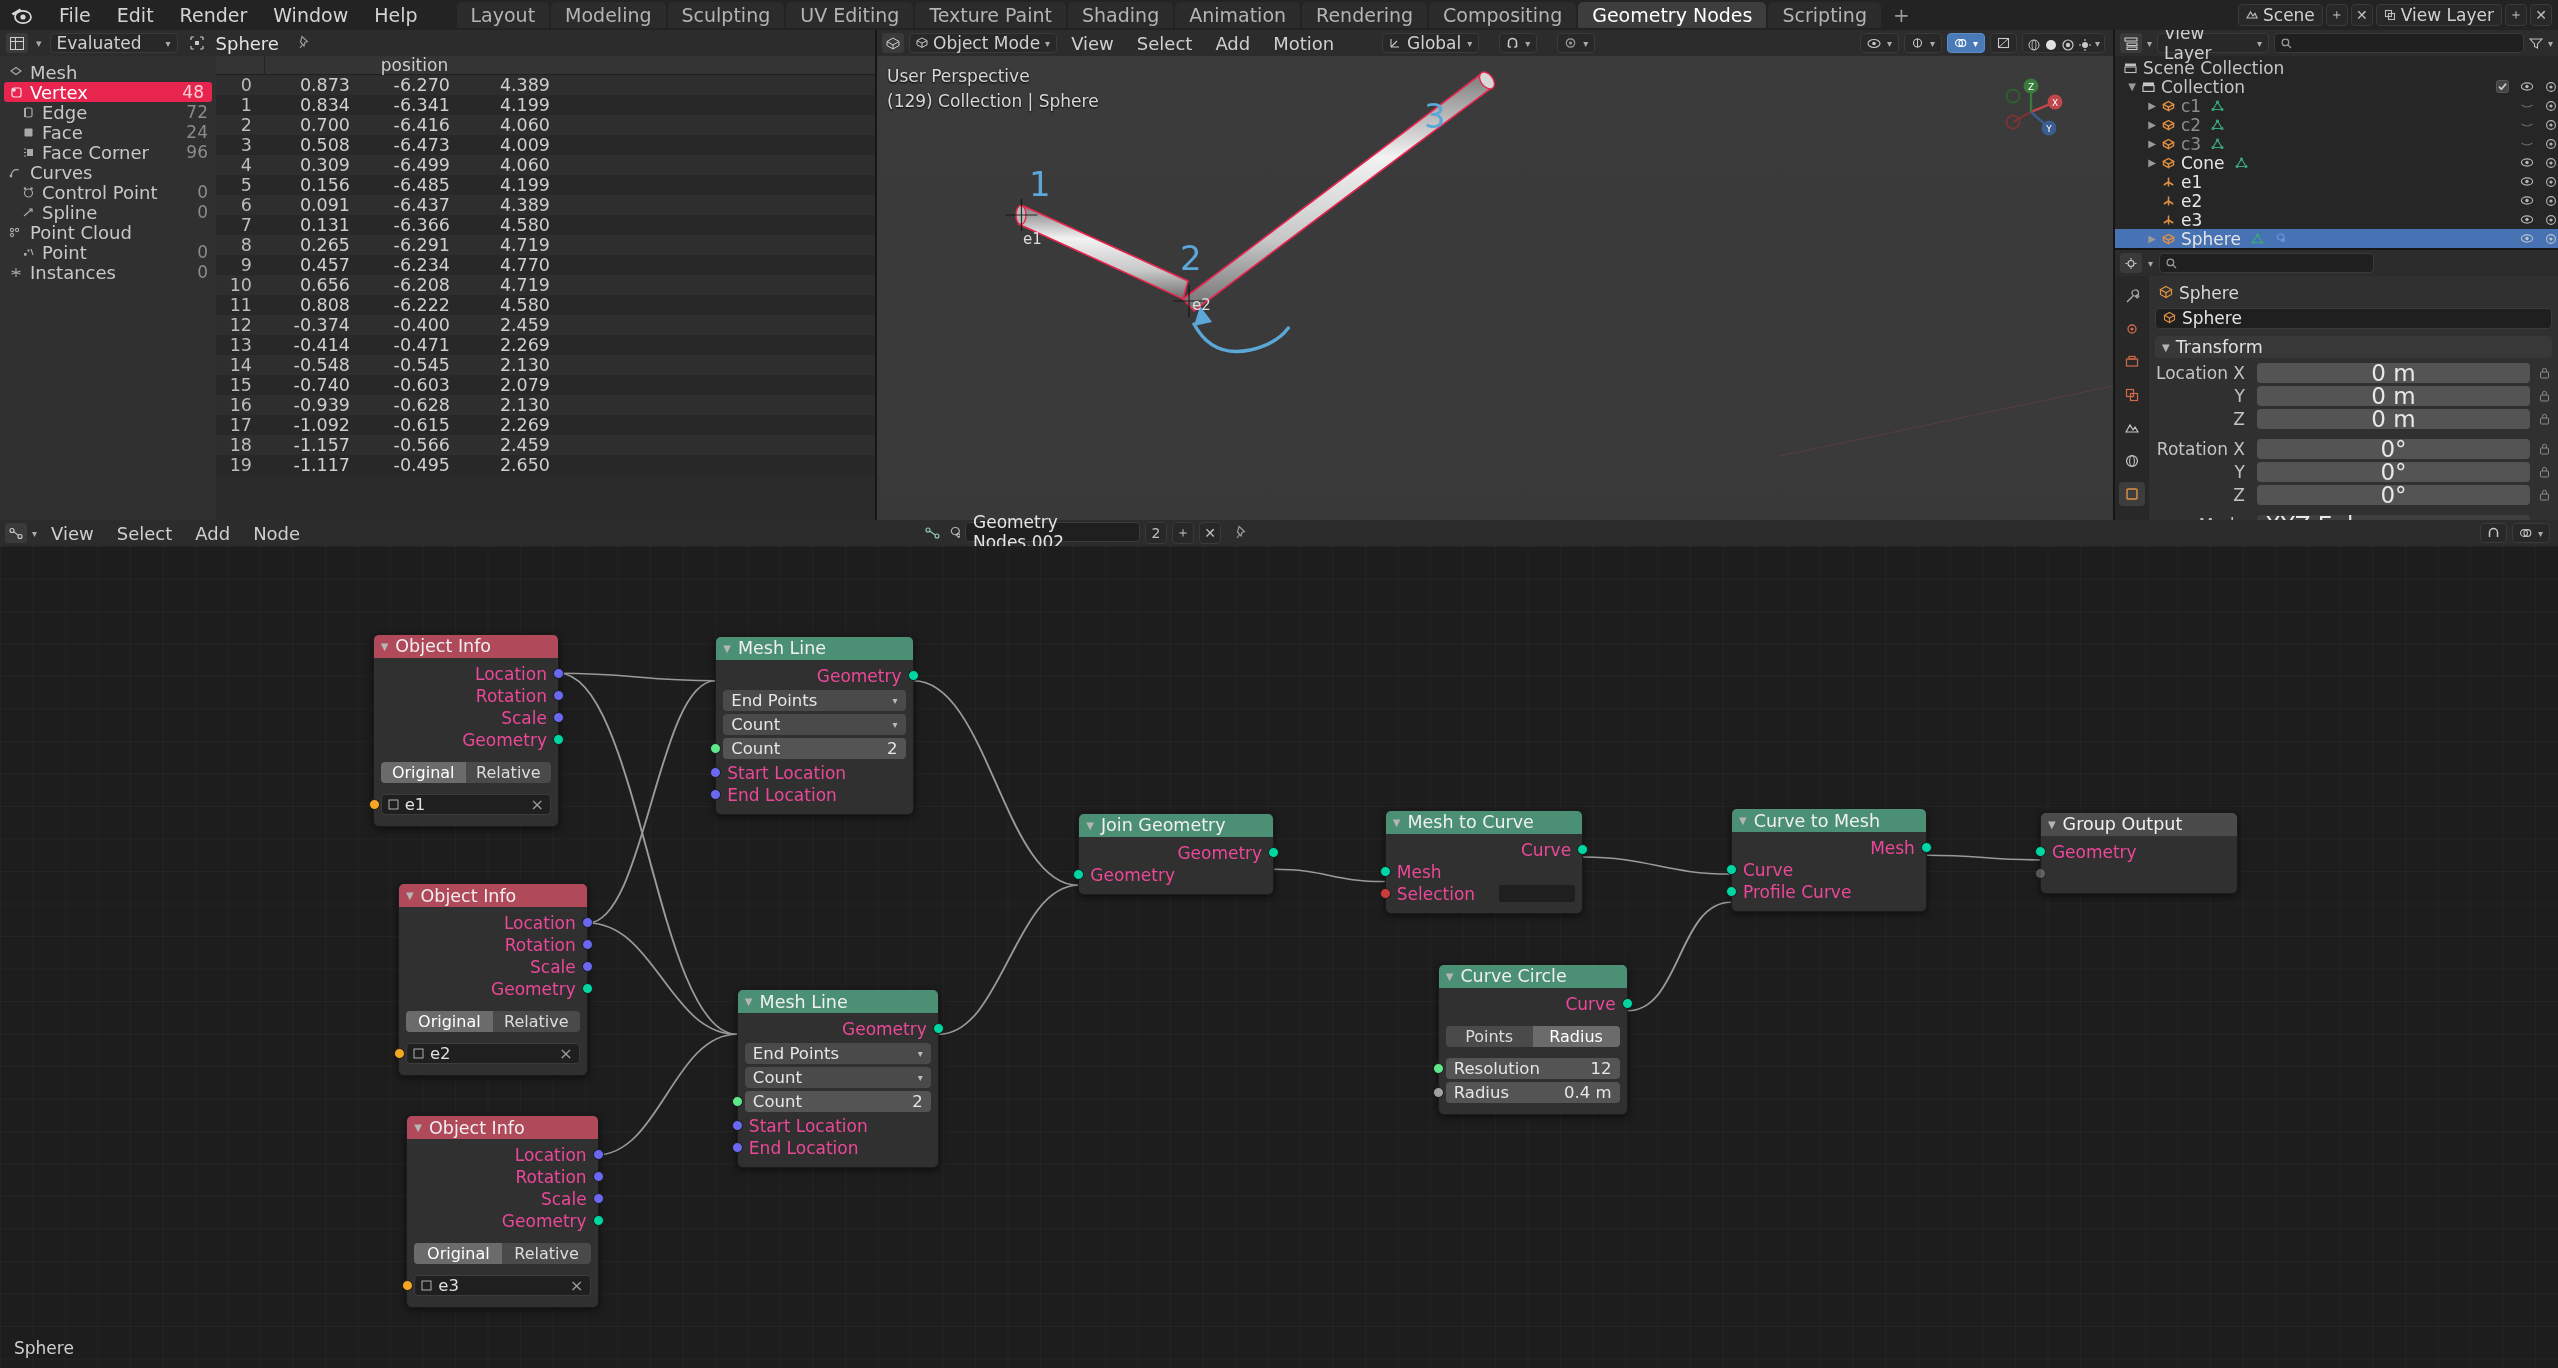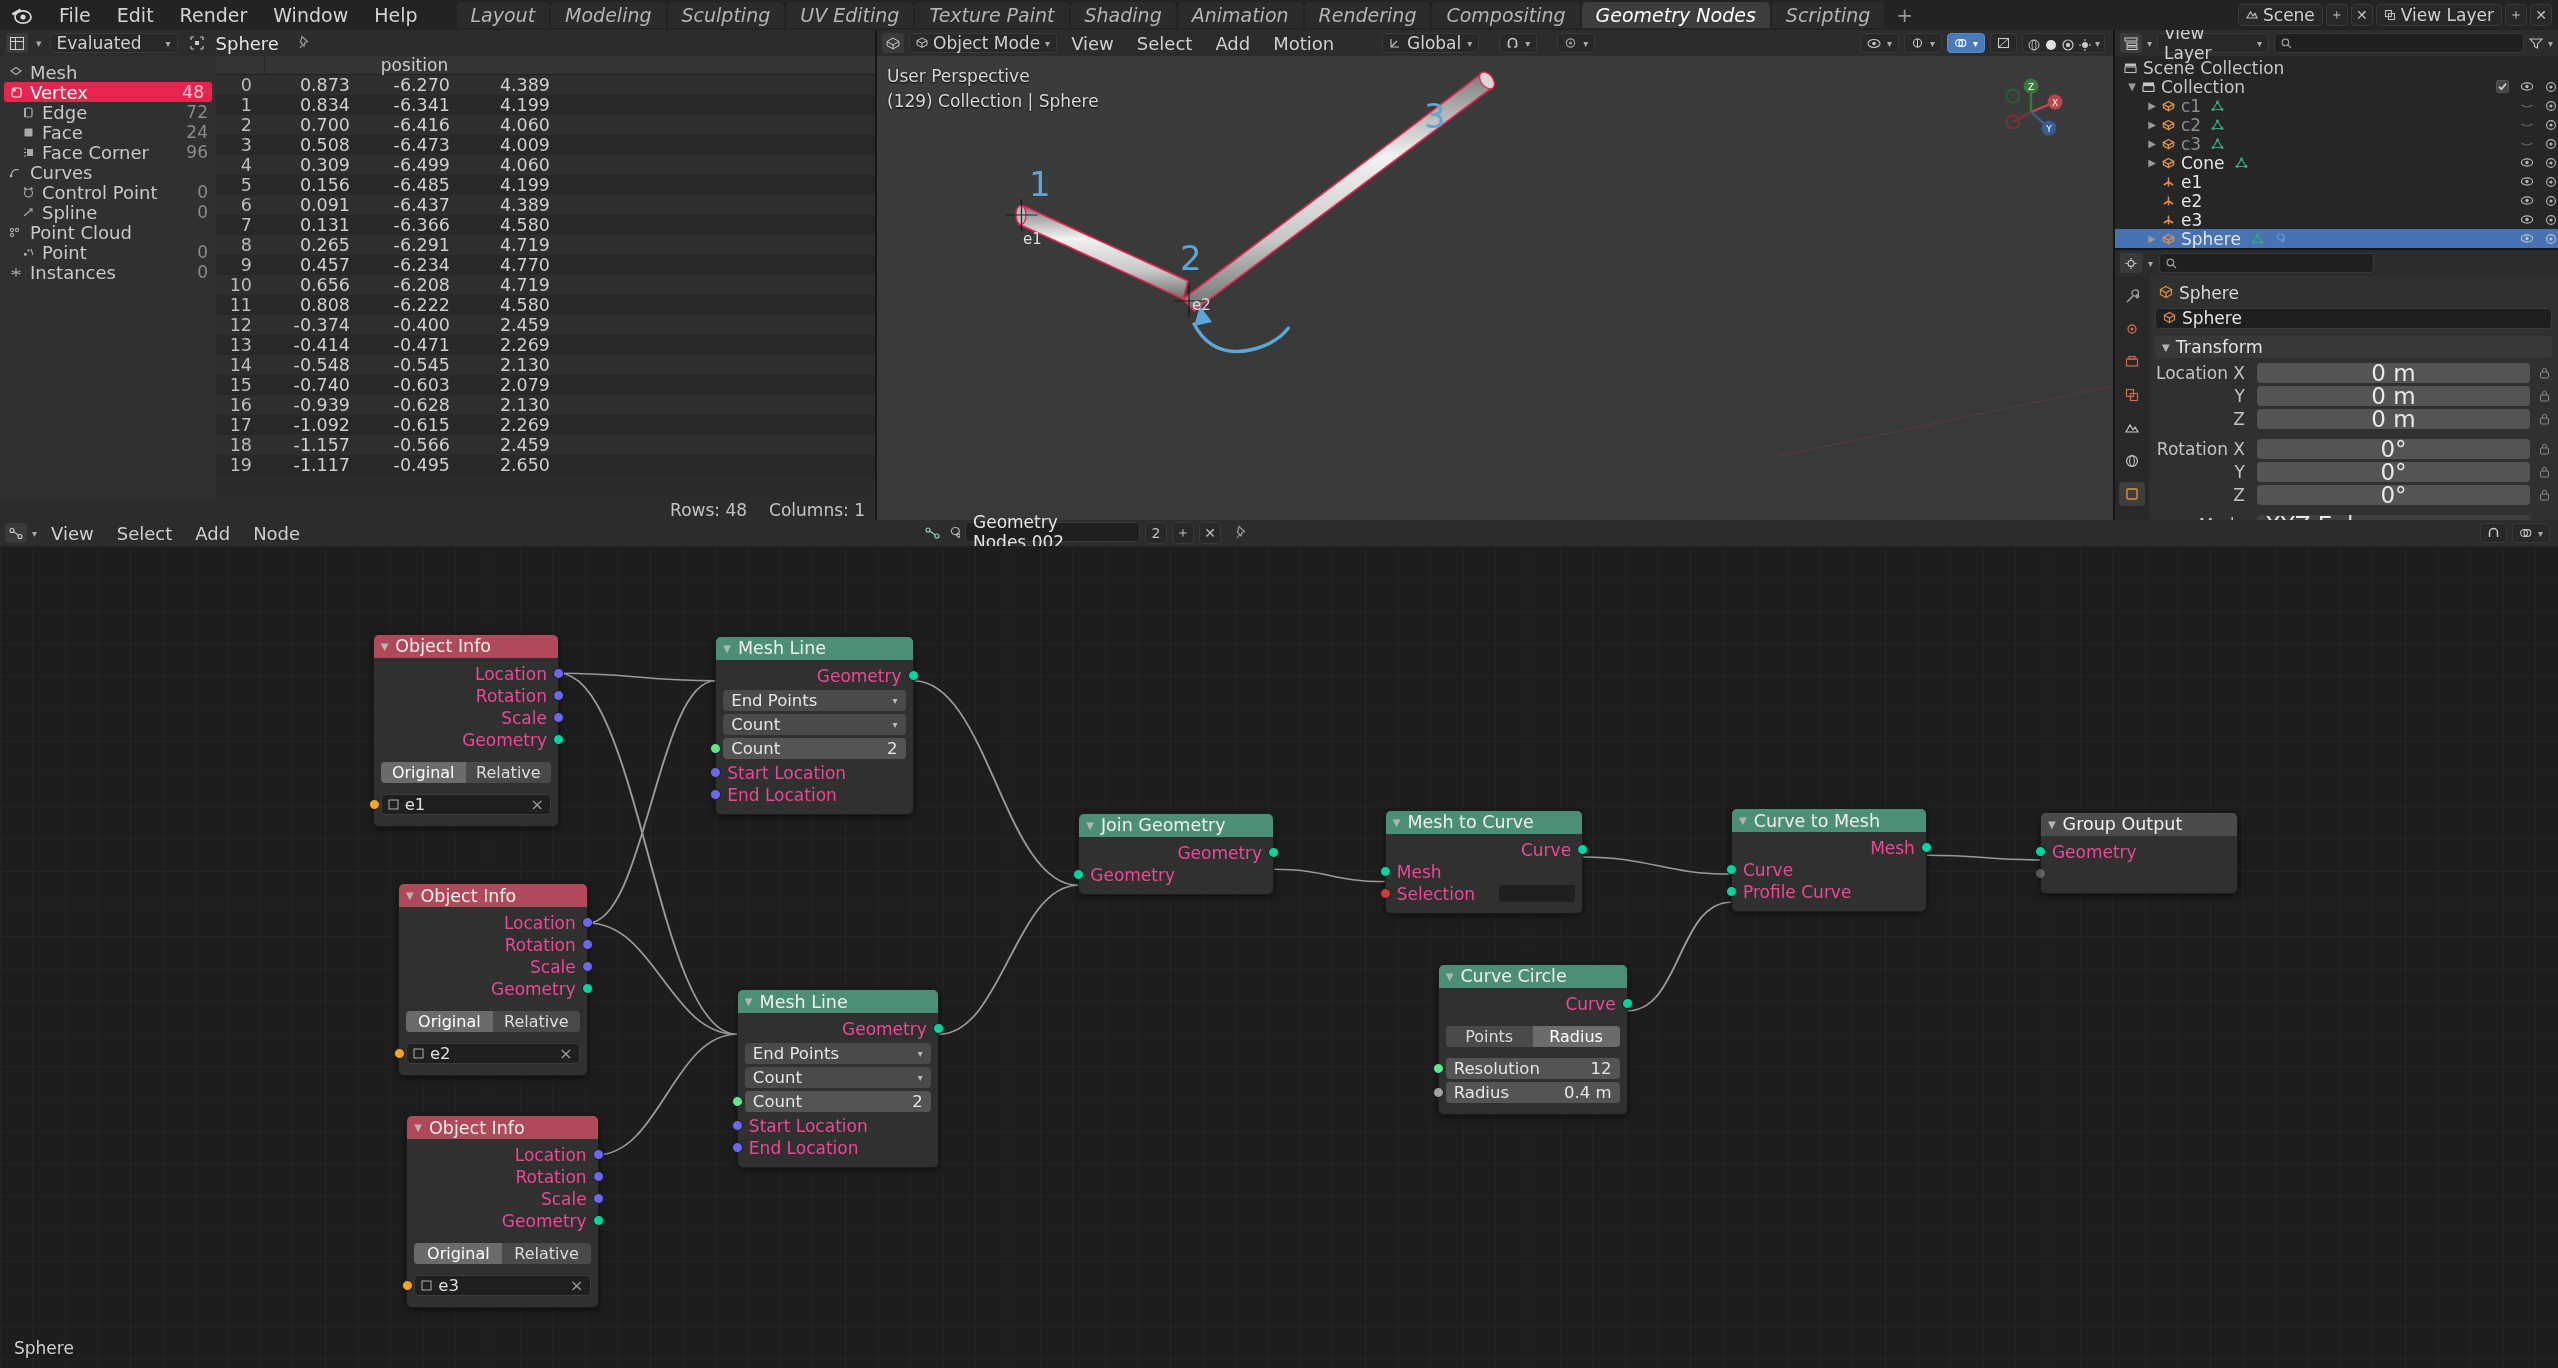--- a/index.html
+++ b/index.html
@@ -3,21 +3,21 @@
 <meta charset="utf-8">
 <style>
   * { box-sizing: border-box; margin:0; padding:0; }
   html,body { width:2558px; height:1368px; background:#1d1d1d; overflow:hidden; }
   body { font-family:"DejaVu Sans", sans-serif; font-size:19px; color:#e4e4e4; -webkit-font-smoothing:antialiased; }
 
   
   .topbar { height:30px; background:#232323; display:flex; align-items:center; padding:0 8px; gap:0; position:relative; }
   .blender-logo { width:26px; height:22px; margin-right:12px; display:flex; align-items:center; justify-content:center; }
   .menu-item { padding:3px 13px; font-size:19px; color:#d3d3d3; cursor:default; border-radius:3px; }
-  .wsp-tabs { display:flex; margin-left:26px; align-items:center; height:30px;font-style:italic; }
+  .wsp-tabs { display:flex; margin-left:26px; align-items:center; height:30px; }
   .wsp-tab { padding:5px 14px; font-size:19px; color:#b4b4b4; background:#2b2b2b; margin-right:2px; border-radius:5px 5px 0 0; height:26px; display:flex; align-items:center; }
   .wsp-tab.active { background:#3d3d3d; color:#ffffff; }
   .wsp-plus { color:#9a9a9a; padding:0 10px; font-size:20px; }
   .topbar-right { position:absolute; right:6px; top:0; height:30px; display:flex; align-items:center; gap:3px; }
   .tb-field { background:#282828; border:1px solid #3a3a3a; border-radius:4px; height:22px; display:flex; align-items:center; padding:0 7px; font-size:17px; color:#d0d0d0; gap:5px; }
   .tb-icon-btn { width:22px; height:22px; background:#282828; border:1px solid #3a3a3a; border-radius:4px; display:flex; align-items:center; justify-content:center; color:#c0c0c0; font-size:14px; }
   .ed-icon { width:22px; height:20px; background:#3a3a3a; border-radius:3px; display:flex; align-items:center; justify-content:center; font-size:13px; color:#c8c8c8; }
   .hdr-menu { padding:2px 9px; font-size:18px; color:#cfcfcf; border-radius:3px; }
   .dropdown { background:#282828; border:1px solid #3a3a3a; border-radius:4px; height:20px; display:flex; align-items:center; padding:0 6px; gap:6px; font-size:17px; color:#d0d0d0; }
 
@@ -457,24 +457,20 @@
               </div>
               <div class="ss-row">
                 <div class="c-idx">19</div>
                 <div class="c-v">-1.117</div>
                 <div class="c-v">-0.495</div>
                 <div class="c-v">2.650</div>
               </div>
             </div>
         </div>
       </div>
-      <div class="ss-footer">
-        <span>Rows: 48</span>
-        <span>Columns: 1</span>
-      </div>
     </div>
 
     <div class="viewport">
       <div class="vp-header">
         <div class="ed-icon">
           <svg width="14" height="13" viewBox="0 0 14 13">
               <path d="M7 1 L13 4.5 L7 8 L1 4.5 Z" fill="none" stroke="#cfcfcf" stroke-width="1"></path>
               <path d="M1 4.5 v4 L7 12 v-4" fill="none" stroke="#cfcfcf" stroke-width="1"></path>
               <path d="M13 4.5 v4 L7 12" fill="none" stroke="#cfcfcf" stroke-width="1"></path>
             </svg>

